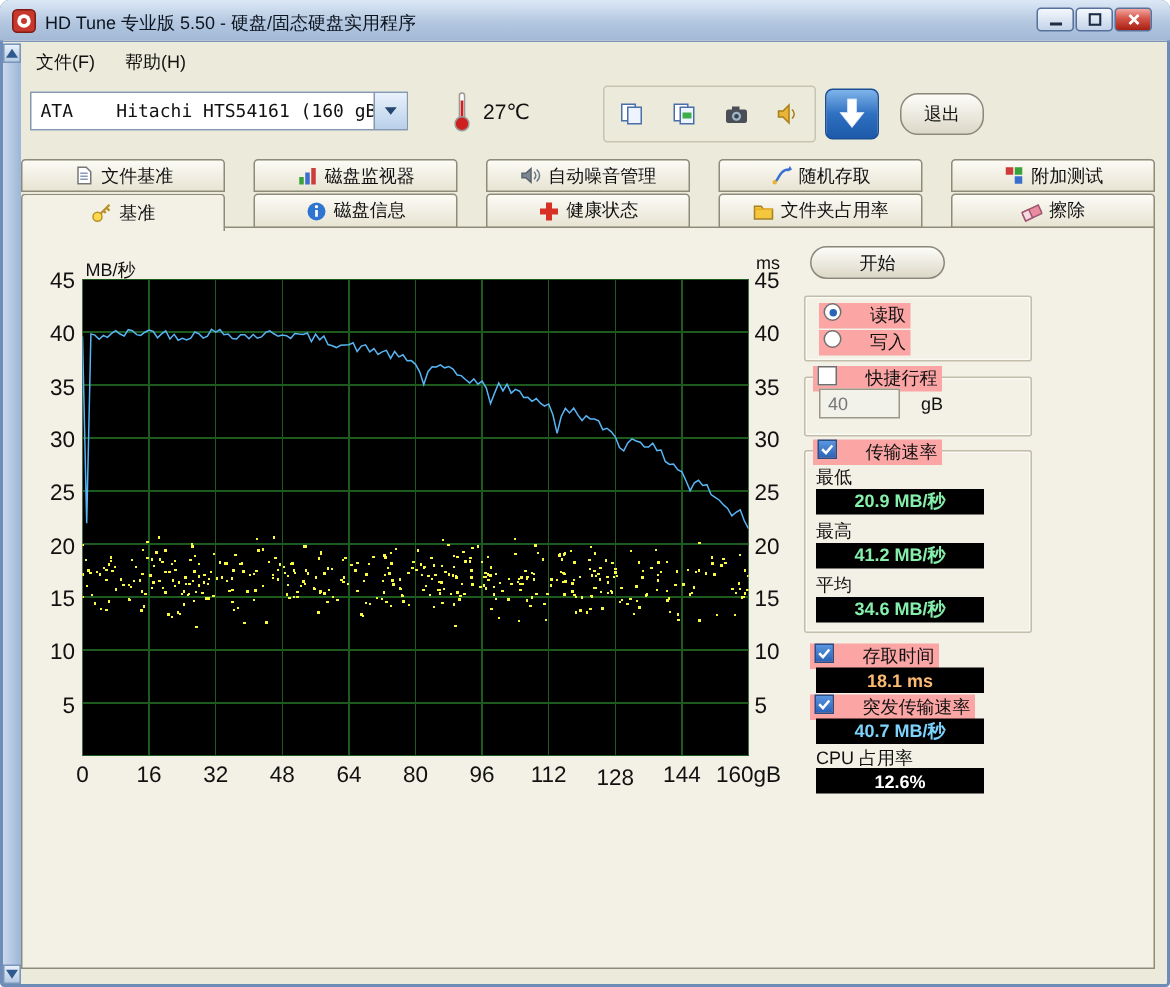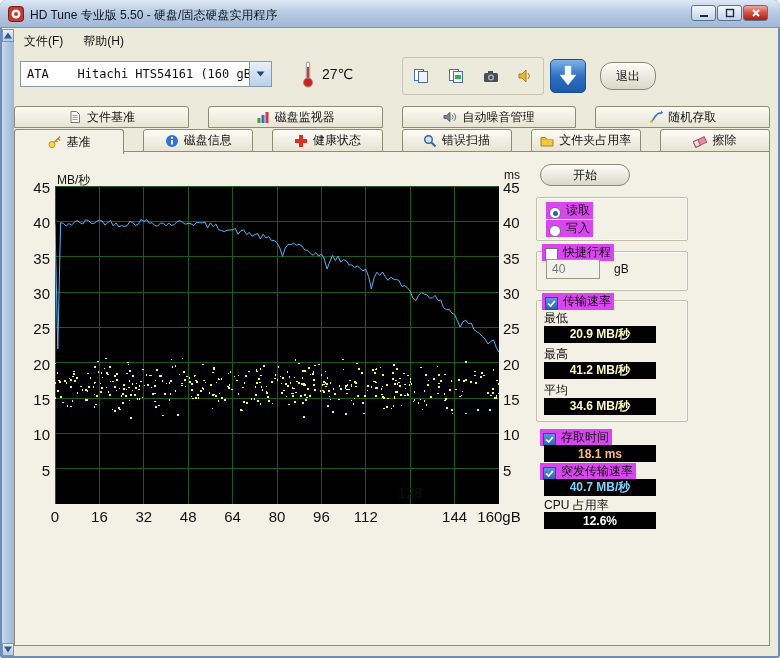--- a/index.html
+++ b/index.html
@@ -50,29 +50,29 @@
   .tabs2 .tab.active{background:#f3f1e5;height:25px;border-bottom:none;z-index:5}
   
   .content{position:absolute;left:14px;top:151px;width:756px;height:495px;background:#f3f1e5;border:1px solid #8e8b79;z-index:1}
   .plot{position:absolute;left:55px;top:186px;width:444px;height:318px;background:#000;z-index:2}
   .axunit{position:absolute;z-index:3;font-size:12px}
   #ticks-layer{position:absolute;left:0;top:0;width:780px;height:658px;pointer-events:none;z-index:3;font-size:15px}
   
   .rp{position:absolute;z-index:3}
   .startbtn{left:540px;top:164px;width:90px;height:22px}
   .grpbox{position:absolute;border:1px solid #c2beab;border-radius:2px;box-shadow:inset 0 0 0 1px rgba(255,255,255,.55);z-index:2}
-  .legend,.row{position:absolute;display:flex;align-items:flex-end;gap:5px;z-index:3;background:#d946ef;padding:0 3px;white-space:nowrap}
+  .legend,.row{position:absolute;display:flex;align-items:flex-start;gap:19px;z-index:3;background:#fca5a5;padding:0 3px;white-space:nowrap}
   .radio{width:12px;height:12px;border:1px solid #707070;border-radius:50%;background:#fff;position:relative;flex:0 0 auto}
   .radio.sel::after{content:"";position:absolute;left:3px;top:3px;width:5px;height:5px;border-radius:50%;background:#2b63b8}
   .cb{width:13px;height:13px;border:1px solid #6f6f6f;background:#fff;display:inline-flex;align-items:center;justify-content:center;flex:0 0 auto}
   .cb.checked{background:linear-gradient(#5a96e0,#2b63b8);border-color:#274f86}
   .ss-input{position:absolute;left:546px;top:259px;width:54px;height:20px;border:1px solid #9a9785;
     background:#f2f1ea;color:#777;padding:2px 5px;font-size:12px;font-family:"Liberation Sans",sans-serif;z-index:3}
   .slabel{position:absolute;z-index:3;white-space:nowrap}
-  .val{position:absolute;width:112px;height:17px;background:#000;color:#fef9c3;font-weight:bold;font-size:12px;
+  .val{position:absolute;width:112px;height:17px;background:#000;color:#86efac;font-weight:bold;font-size:12px;
     display:flex;align-items:center;justify-content:center;z-index:3;white-space:nowrap}
   .val.yellow{color:#fdba74}
   .val.pale{color:#7dd3fc}
   .val.white{color:#ffffff}
 </style>
 </head>
 <body>
 
 <div class="window">
 
@@ -195,20 +195,28 @@
       <span>自动噪音管理</span>
     </div>
     <div class="tab">
       <svg width="14" height="14" viewBox="0 0 14 14">
         <path d="M2 11.5 C5 11.5 5 3 12 3" stroke="#3a6fd0" fill="none" stroke-width="1.6"></path>
         <polygon points="12.5,0.5 14,3 11,4.5" fill="#3a6fd0"></polygon>
         <circle cx="2.5" cy="11.5" r="1.5" fill="#e8b53a"></circle>
       </svg>
       <span>随机存取</span>
     </div>
+    <div class="tab">
+      <svg width="14" height="14" viewBox="0 0 14 14">
+        <rect x="1.5" y="1.5" width="5" height="5" fill="#cf3b3b"></rect>
+        <rect x="7.5" y="1.5" width="5" height="5" fill="#3aa23a"></rect>
+        <rect x="7.5" y="7.5" width="5" height="5" fill="#3a6fd0"></rect>
+      </svg>
+      <span>附加测试</span>
+    </div>
   </div>
 
   <div class="tabs tabs2">
     <div class="tab active">
       <svg width="14" height="14" viewBox="0 0 14 14">
         <circle cx="4" cy="9.5" r="3" fill="#ffd84d" stroke="#b8912a"></circle>
         <path d="M6 7.5 L12 1.5 M10 3.5 l2 2 M8 5.5 l1.5 1.5" stroke="#b8912a" stroke-width="1.6" fill="none"></path>
       </svg>
       <span>基准</span>
     </div>
@@ -219,27 +227,20 @@
           <circle cx="7" cy="3.8" r="1.1" fill="#fff"></circle>
       </svg>
       <span>磁盘信息</span>
     </div>
     <div class="tab">
       <svg width="14" height="14" viewBox="0 0 14 14">
         <rect x="5" y="1" width="4" height="12" fill="#d93025"></rect>
           <rect x="1" y="5" width="12" height="4" fill="#d93025"></rect>
       </svg>
       <span>健康状态</span>
-    </div>
-    <div class="tab">
-      <svg width="14" height="14" viewBox="0 0 14 14">
-        <circle cx="5.5" cy="5.5" r="3.8" fill="#cfe3f7" stroke="#3b5f8f" stroke-width="1.4"></circle>
-        <line x1="8.5" y1="8.5" x2="12.5" y2="12.5" stroke="#3b5f8f" stroke-width="2"></line>
-      </svg>
-      <span>错误扫描</span>
     </div>
     <div class="tab">
       <svg width="14" height="14" viewBox="0 0 14 14">
         <path d="M1 3.5 h4.5 l1.5 2 H13 V12 H1 z" fill="#f5c73d" stroke="#a3802a"></path>
         <path d="M1 5.5 H13" stroke="#e8ae1f"></path>
       </svg>
       <span>文件夹占用率</span>
     </div>
     <div class="tab">
       <svg width="14" height="14" viewBox="0 0 14 14">
@@ -732,21 +733,21 @@
       <span style="left: 16px; top: 461.667px; width: 34px; text-align: right; position: absolute;">5</span>
       <span style="left: 503px; top: 461.667px; width: 34px; position: absolute;">5</span>
       <span style="left: 33px; top: 508px; width: 44px; text-align: center; position: absolute;">0</span>
       <span style="left: 77.4px; top: 508px; width: 44px; text-align: center; position: absolute;">16</span>
       <span style="left: 121.8px; top: 508px; width: 44px; text-align: center; position: absolute;">32</span>
       <span style="left: 166.2px; top: 508px; width: 44px; text-align: center; position: absolute;">48</span>
       <span style="left: 210.6px; top: 508px; width: 44px; text-align: center; position: absolute;">64</span>
       <span style="left: 255px; top: 508px; width: 44px; text-align: center; position: absolute;">80</span>
       <span style="left: 299.4px; top: 508px; width: 44px; text-align: center; position: absolute;">96</span>
       <span style="left: 343.8px; top: 508px; width: 44px; text-align: center; position: absolute;">112</span>
-      <span style="left: 388.2px; top: 484px; width: 44px; text-align: center; position: absolute;">128</span>
+      <span style="left: 388.2px; top: 510px; width: 44px; text-align: center; position: absolute;">128</span>
       <span style="left: 432.6px; top: 508px; width: 44px; text-align: center; position: absolute;">144</span>
       <span style="left: 477px; top: 508px; width: 44px; text-align: center; position: absolute;">160gB</span>
     </div>
 
   <div class="btn rp startbtn">
     <span>开始</span>
   </div>
 
   <div class="grpbox" style="left:536px;top:197px;width:152px;height:44px"></div>
   <div class="row" style="left:546px;top:202px">

